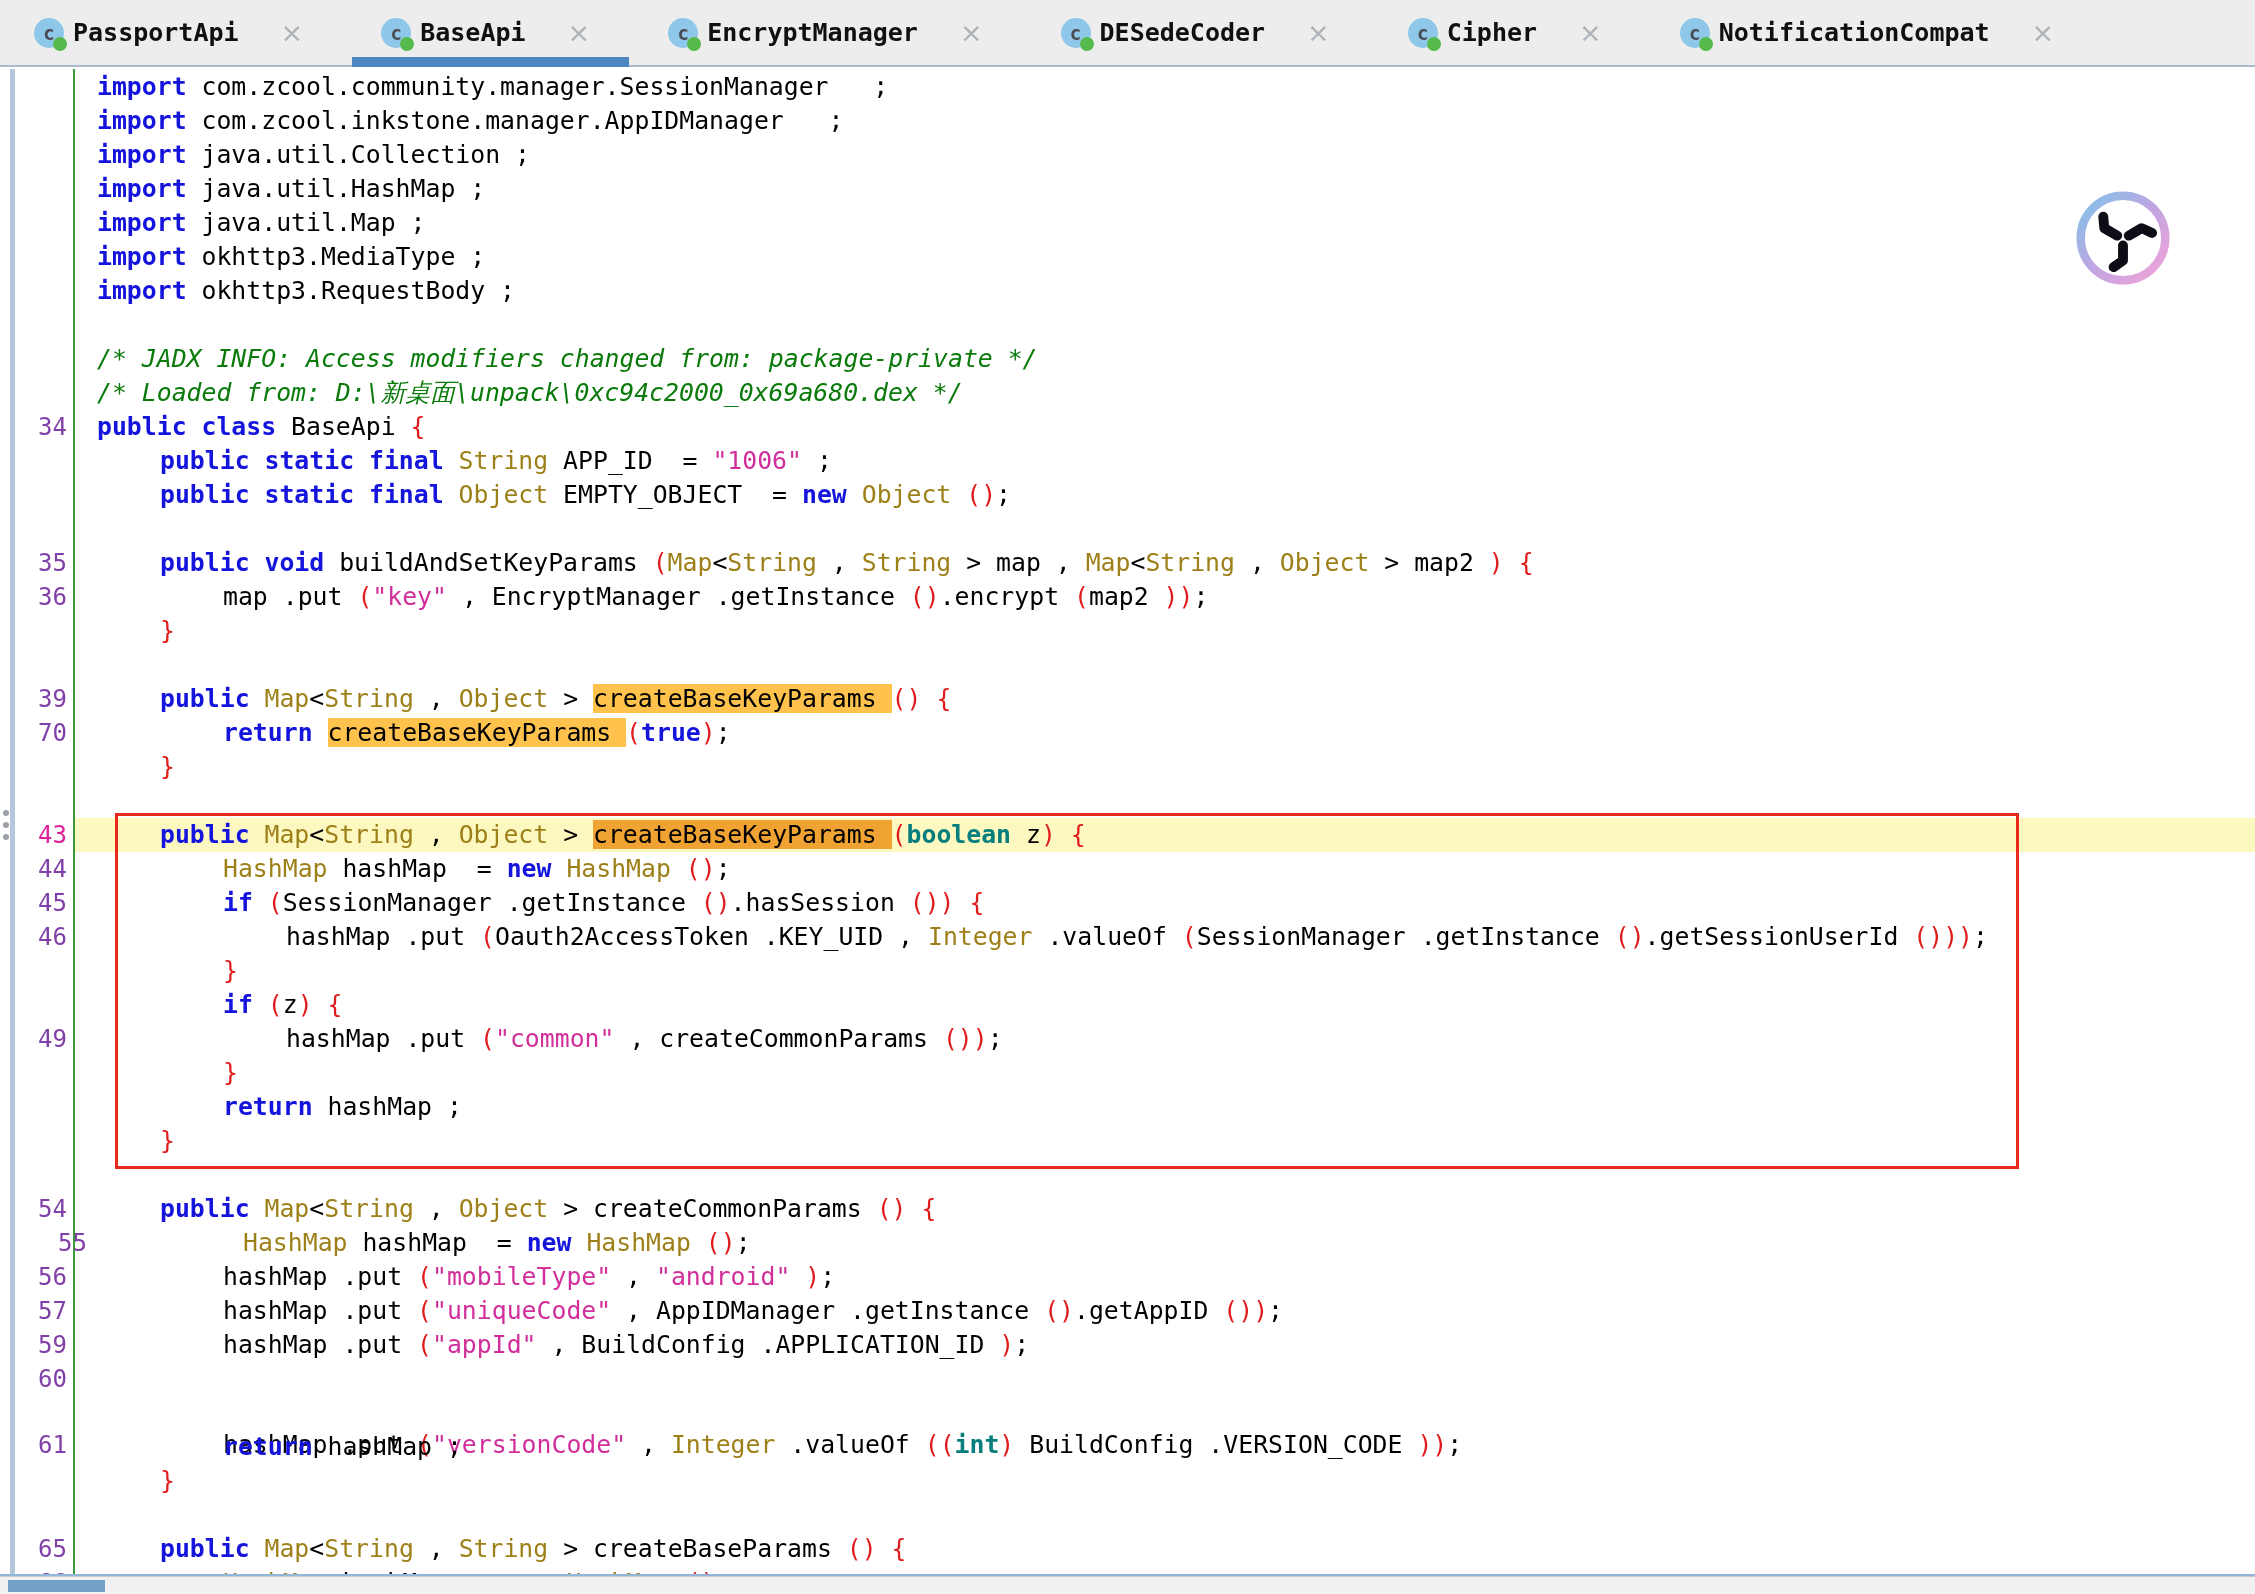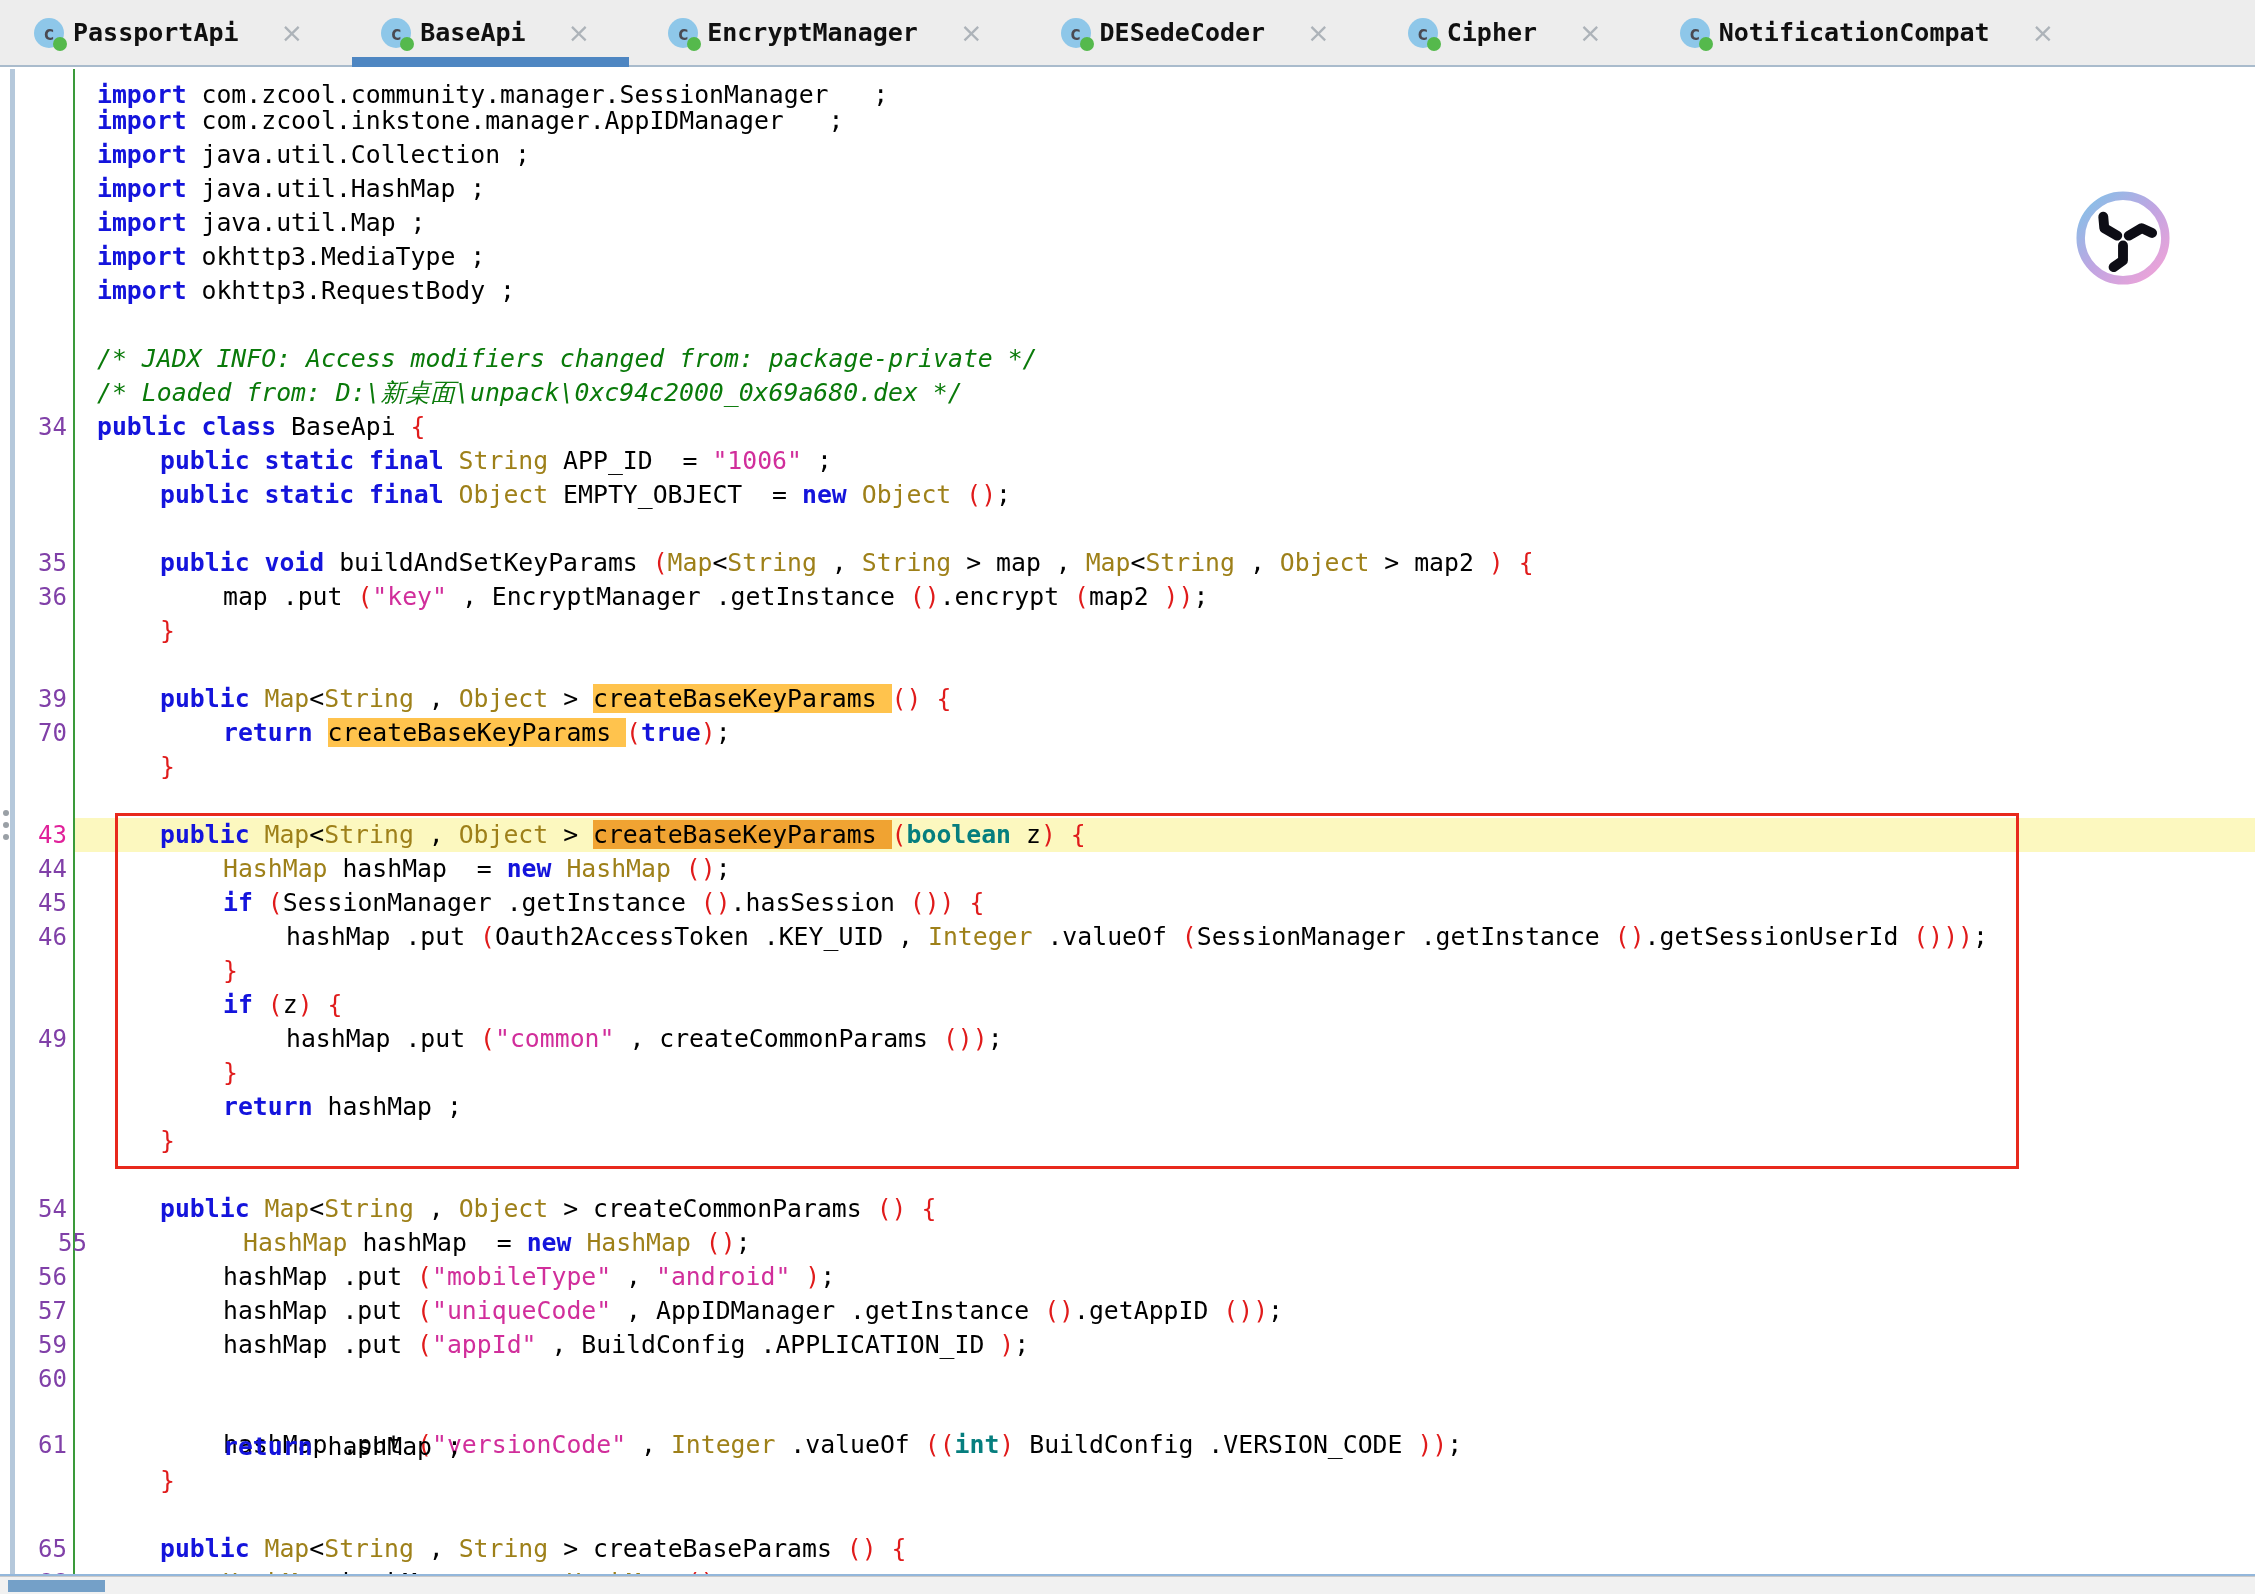--- a/index.html
+++ b/index.html
@@ -105,21 +105,21 @@
       </span>
       <span class="label">NotificationCompat</span>
       <span class="close">×</span>
     </div>
   </div>
 
 <div class="editor">
   <div class="left-strip"></div>
   <div class="gutter-line"></div>
   <div>
-      <div class="row" style="top: 1px; margin-top: 8px;">
+      <div class="row" style="top: 1px;">
         <span class="code" style="left: 97px;"><span class="kw">import </span><span class="pl">com.zcool.community.manager.SessionManager   ;</span></span>
       </div>
       <div class="row" style="top: 35px;">
         <span class="code" style="left: 97px;"><span class="kw">import </span><span class="pl">com.zcool.inkstone.manager.AppIDManager   ;</span></span>
       </div>
       <div class="row" style="top: 69px;">
         <span class="code" style="left: 97px;"><span class="kw">import </span><span class="pl">java.util.Collection ;</span></span>
       </div>
       <div class="row" style="top: 103px;">
         <span class="code" style="left: 97px;"><span class="kw">import </span><span class="pl">java.util.HashMap ;</span></span>

